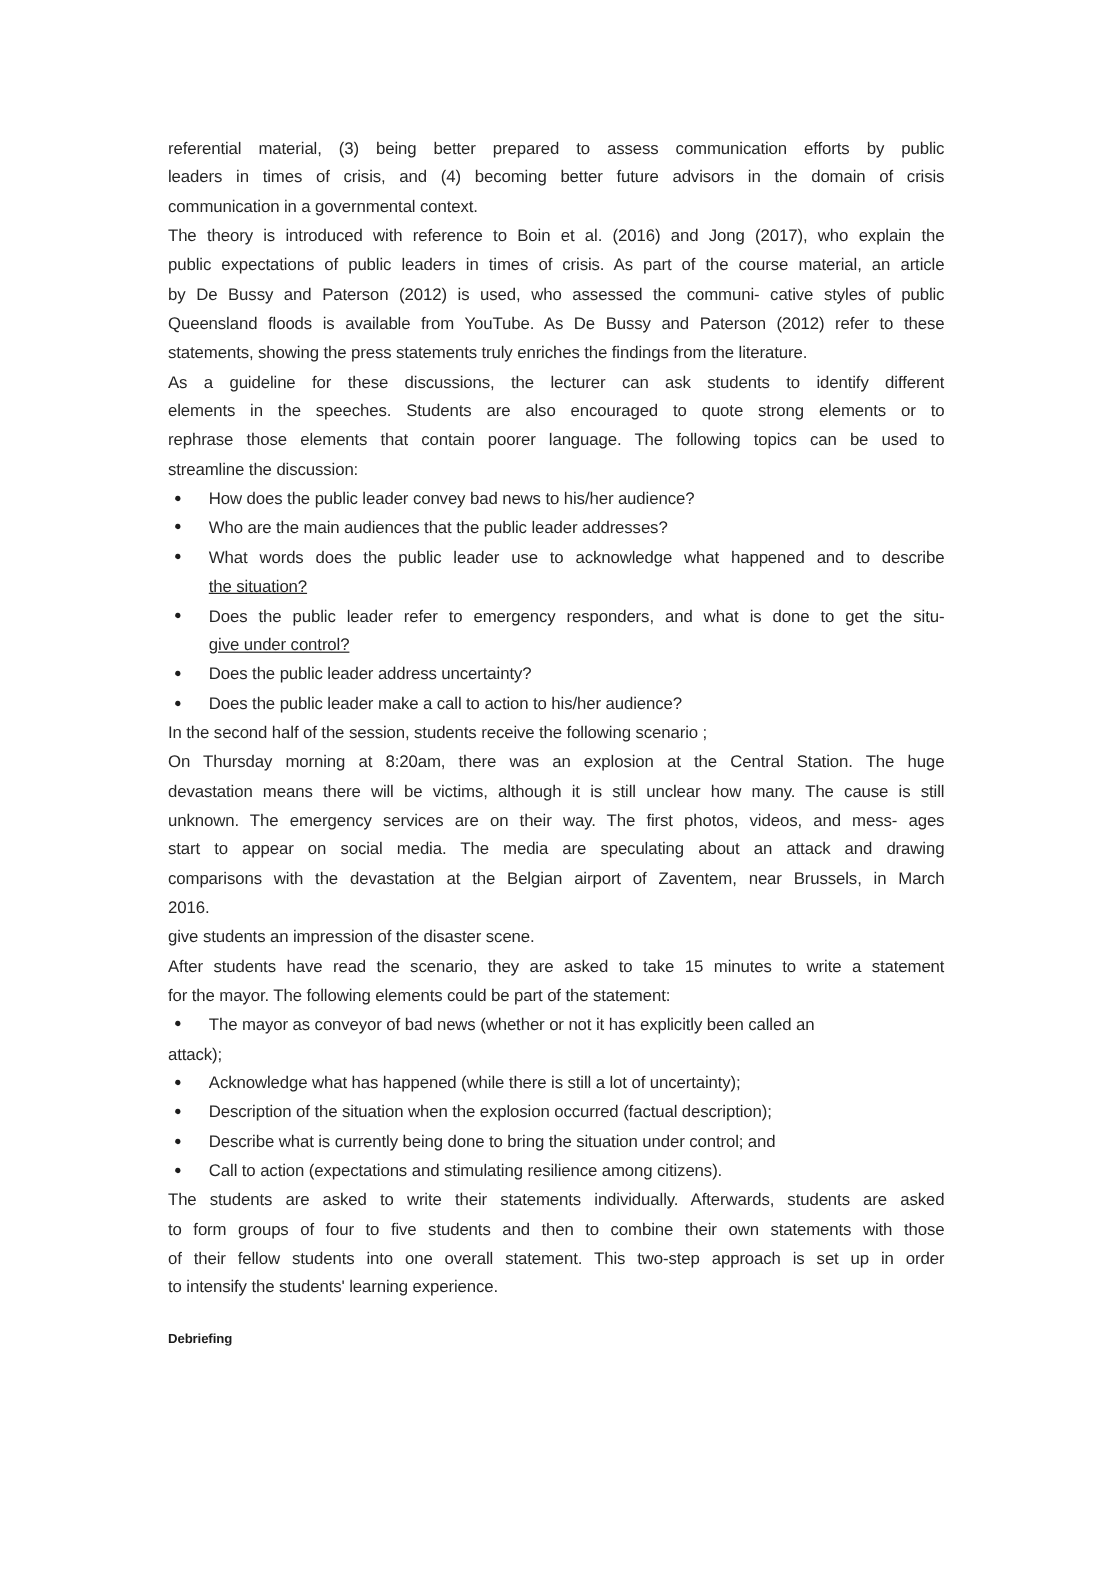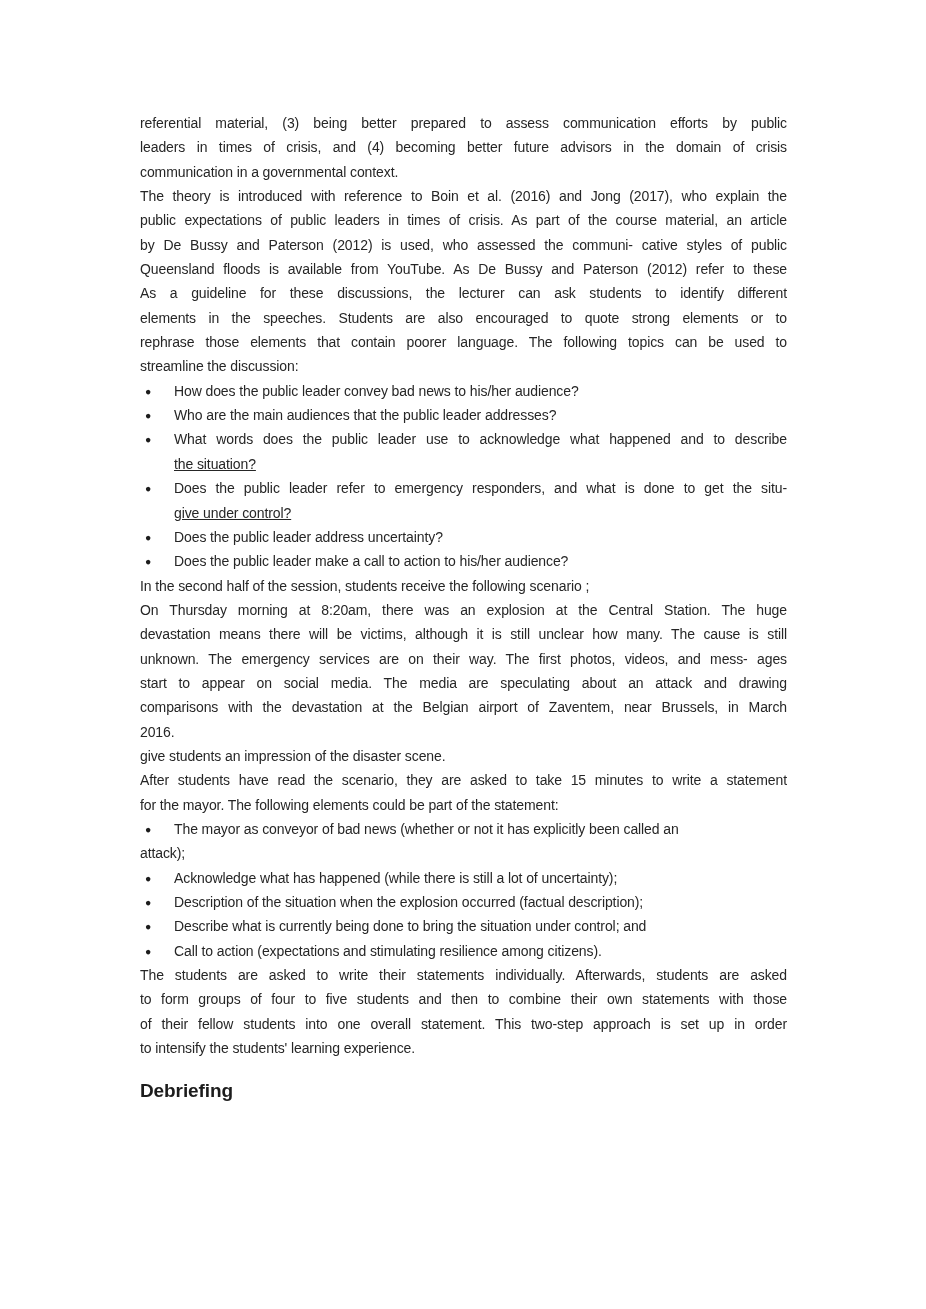--- a/index.html
+++ b/index.html
@@ -43,40 +43,41 @@
   .bullet {
     position: absolute;
     left: 5px; top: 0;
     font-size: 10.5px;
     line-height: 24.35px;
     color: #1c1c1c;
   }
   .gap { height: 19px; }
   .heading {
     margin: 0;
-    font-size: 19px;
+    font-size: 11px;
     font-weight: bold;
     line-height: 24.35px;
     letter-spacing: -0.1px;
     color: #1c1c1c;
   }
 </style>
 </head>
 <body>
 
 <div id="page">
   <div id="content">
     <div id="doc-lines">
         <div class="line j">referential material, (3) being better prepared to assess communication efforts by public</div>
         <div class="line j">leaders in times of crisis, and (4) becoming better future advisors in the domain of crisis</div>
         <div class="line">communication in a governmental context.</div>
         <div class="line j">The theory is introduced with reference to Boin et al. (2016) and Jong (2017), who explain the</div>
         <div class="line j">public expectations of public leaders in times of crisis. As part of the course material, an article</div>
         <div class="line j">by De Bussy and Paterson (2012) is used, who assessed the communi- cative styles of public</div>
         <div class="line j">Queensland floods is available from YouTube. As De Bussy and Paterson (2012) refer to these</div>
+        <div class="line">statements, showing the press statements truly enriches the findings from the literature.</div>
         <div class="line j">As a guideline for these discussions, the lecturer can ask students to identify different</div>
         <div class="line j">elements in the speeches. Students are also encouraged to quote strong elements or to</div>
         <div class="line j">rephrase those elements that contain poorer language. The following topics can be used to</div>
         <div class="line">streamline the discussion:</div>
         <div class="line b"><span class="bullet">●</span>How does the public leader convey bad news to his/her audience?</div>
         <div class="line b"><span class="bullet">●</span>Who are the main audiences that the public leader addresses?</div>
         <div class="line j b"><span class="bullet">●</span>What words does the public leader use to acknowledge what happened and to describe</div>
         <div class="line cont">the situation?</div>
         <div class="line j b"><span class="bullet">●</span>Does the public leader refer to emergency responders, and what is done to get the situ-</div>
         <div class="line cont">give under control?</div>

